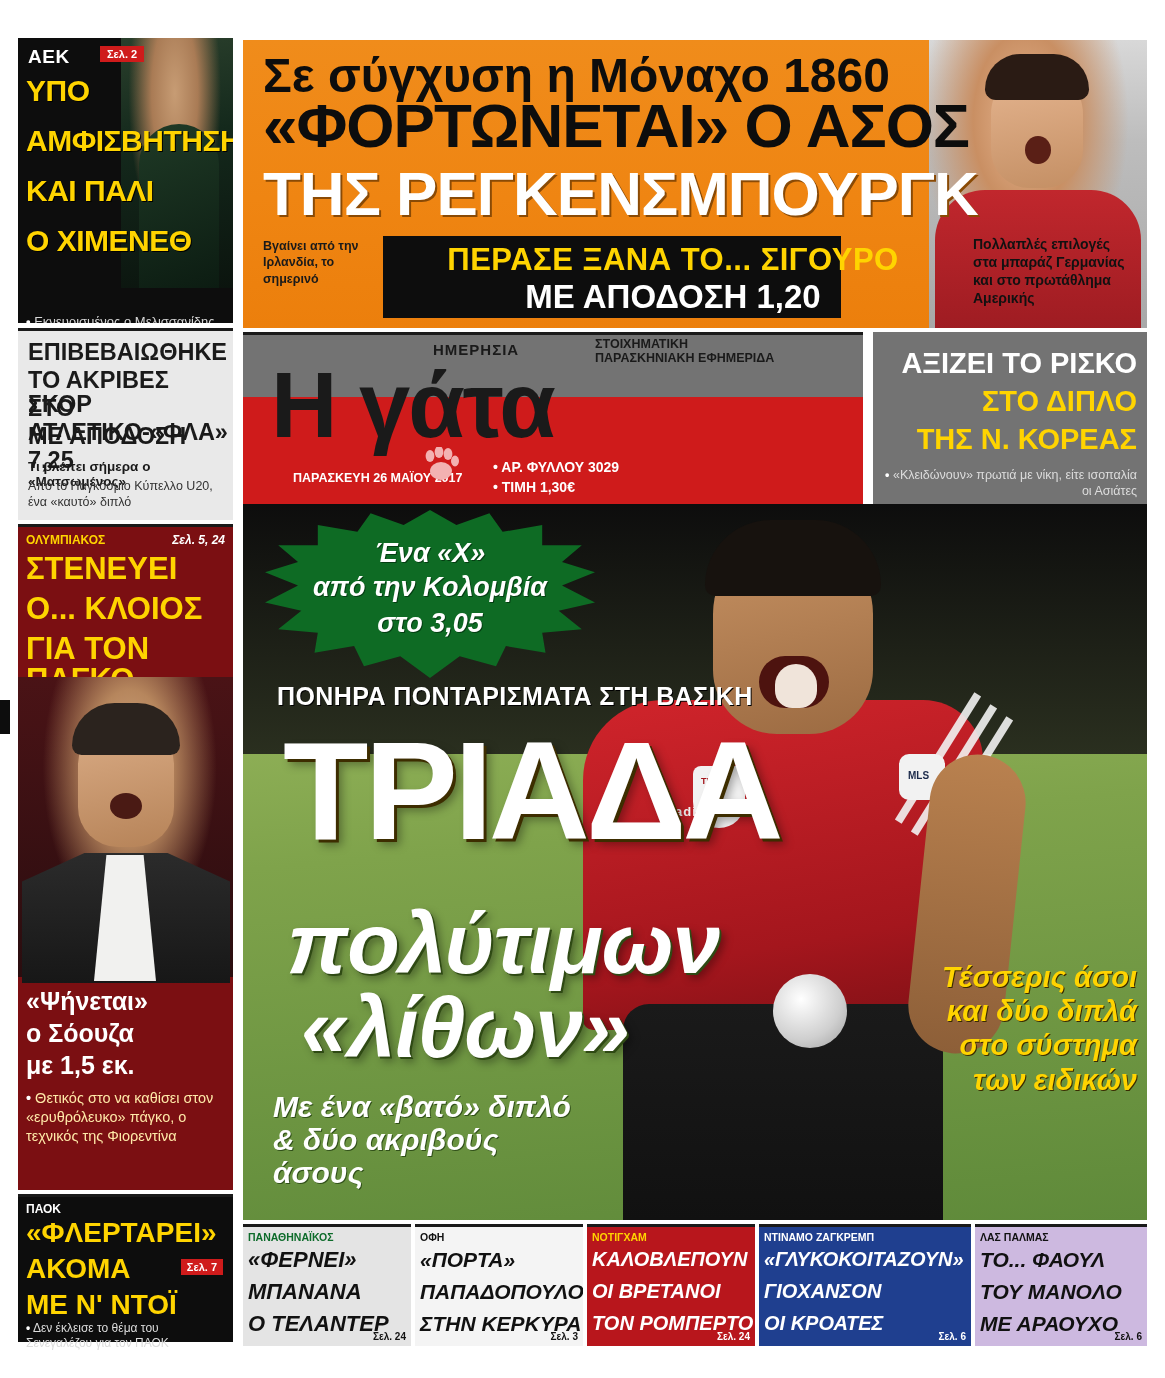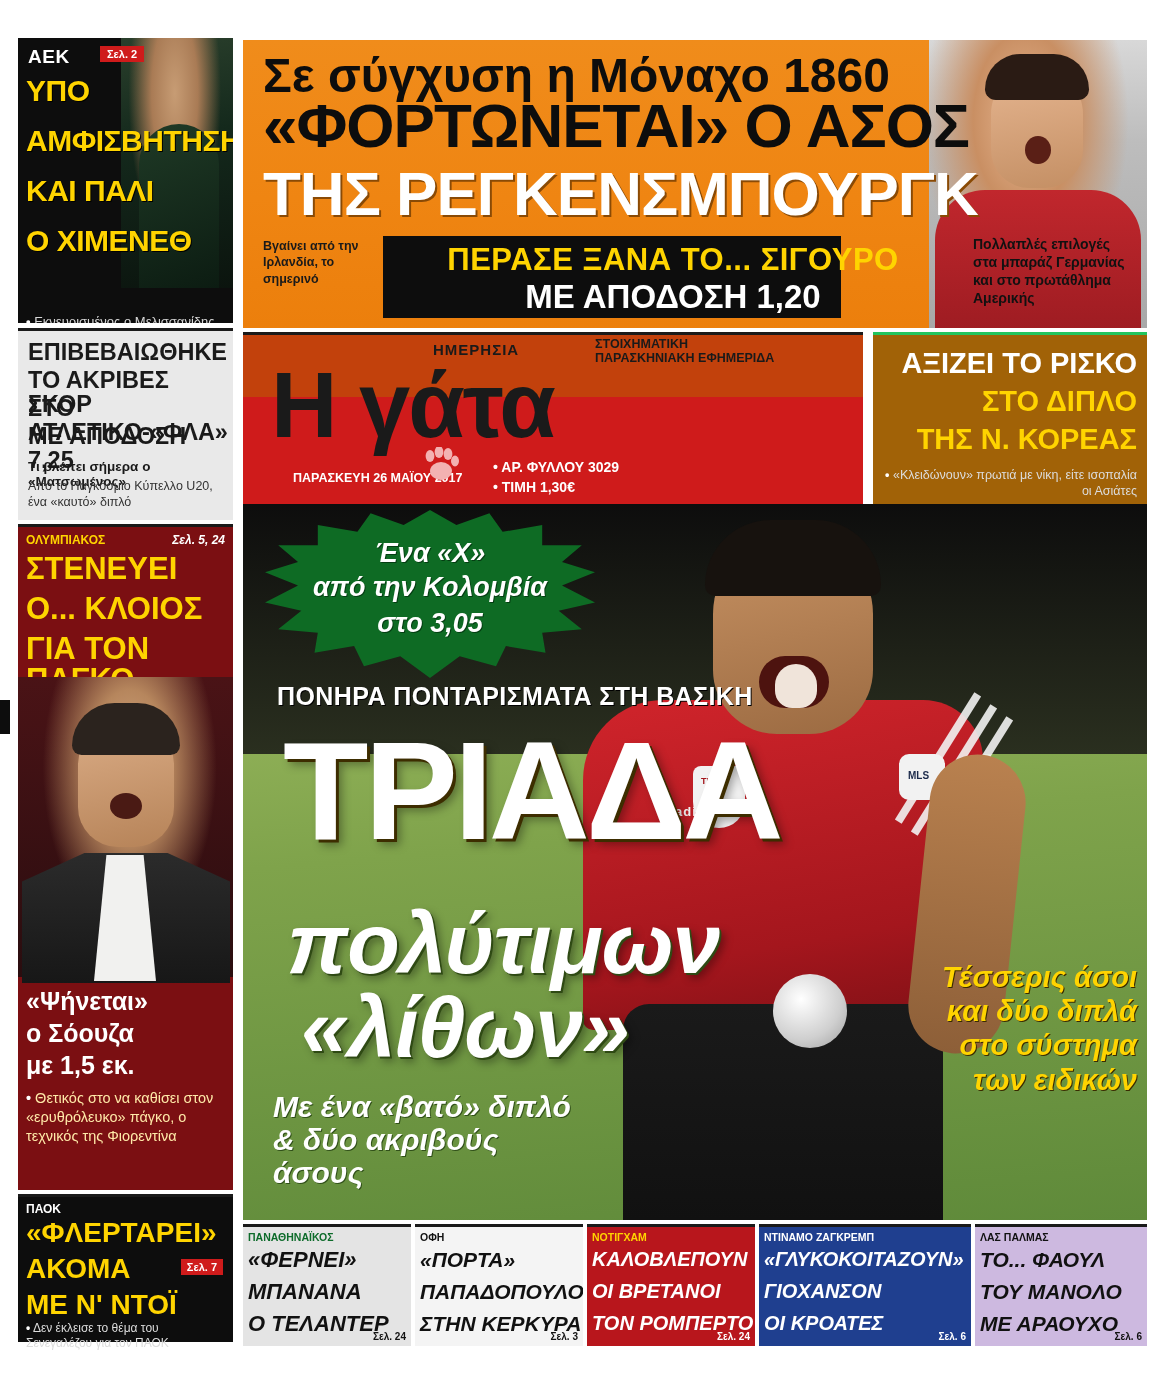--- a/index.html
+++ b/index.html
@@ -113,21 +113,21 @@
     line-height: 1.3; font-weight: bold;
   }
   #mon-side-right {
     left: 730px; top: 196px; width: 160px; font-size: 14px; color:#111;
     line-height: 1.28; font-weight: bold;
   }
 
   
   #masthead {
     left: 243px; top: 332px; width: 620px; height: 172px;
-    background: #c2410c; overflow: hidden; border-top: 3px solid #1a1a1a;
+    background: #737373; overflow: hidden; border-top: 3px solid #1a1a1a;
   }
   #mh-red {
     position:absolute; left: 0; top: 62px; width: 620px; height: 110px;
     background: #cf1b1b;
   }
   #mh-over1 { left: 190px; top: 6px; font-size: 15px; font-weight: bold; color:#1a1a1a; letter-spacing:1px;}
   #mh-over2 { left: 352px; top: 2px; font-size: 12.5px; font-weight: bold; color:#1a1a1a; line-height:1.15; text-align:left;}
   #mh-title {
     left: 28px; top: 18px; font-size: 92px; font-weight: bold; color:#1a1a1a;
     letter-spacing: -2px; z-index: 3;
@@ -148,21 +148,21 @@
   #atl1 { top: 10px; }
   #atl2 { top: 38px; }
   #atl3 { top: 66px; }
   #atl4 { top: 94px; }
   #atl-sub { left: 10px; top: 128px; width: 196px; font-size: 13.5px; font-weight: bold; color:#1a1a1a; }
   #atl-foot { left: 10px; top: 148px; width: 196px; font-size: 12.5px; color:#333; line-height:1.25; }
 
   
   #kor-box {
     left: 873px; top: 332px; width: 274px; height: 172px;
-    background: #a16207; color: #fff; border-top: 3px solid #22c55e;
+    background: #737373; color: #fff; border-top: 3px solid #737373;
   }
   .kor-l { position:absolute; right: 10px; text-align: right; font-weight: bold; line-height: 1; }
   #kor1 { top: 14px; font-size: 29px; color: #fff; }
   #kor2 { top: 52px; font-size: 29px; color: #ffd400; }
   #kor3 { top: 90px; font-size: 29px; color: #ffd400; }
   #kor-foot { right: 10px; top: 132px; width: 256px; text-align: right; font-size: 12.5px; color:#dcdcdc; line-height:1.3;}
   #kor-foot b { color:#fff; }
 
   
   #oly-box {

